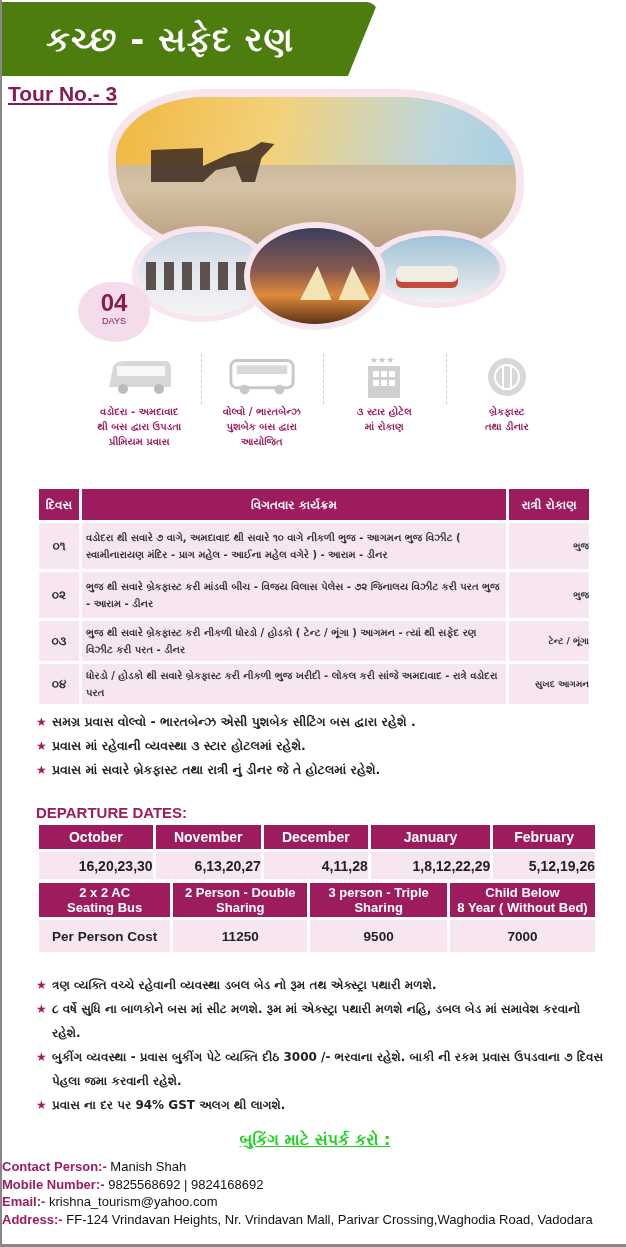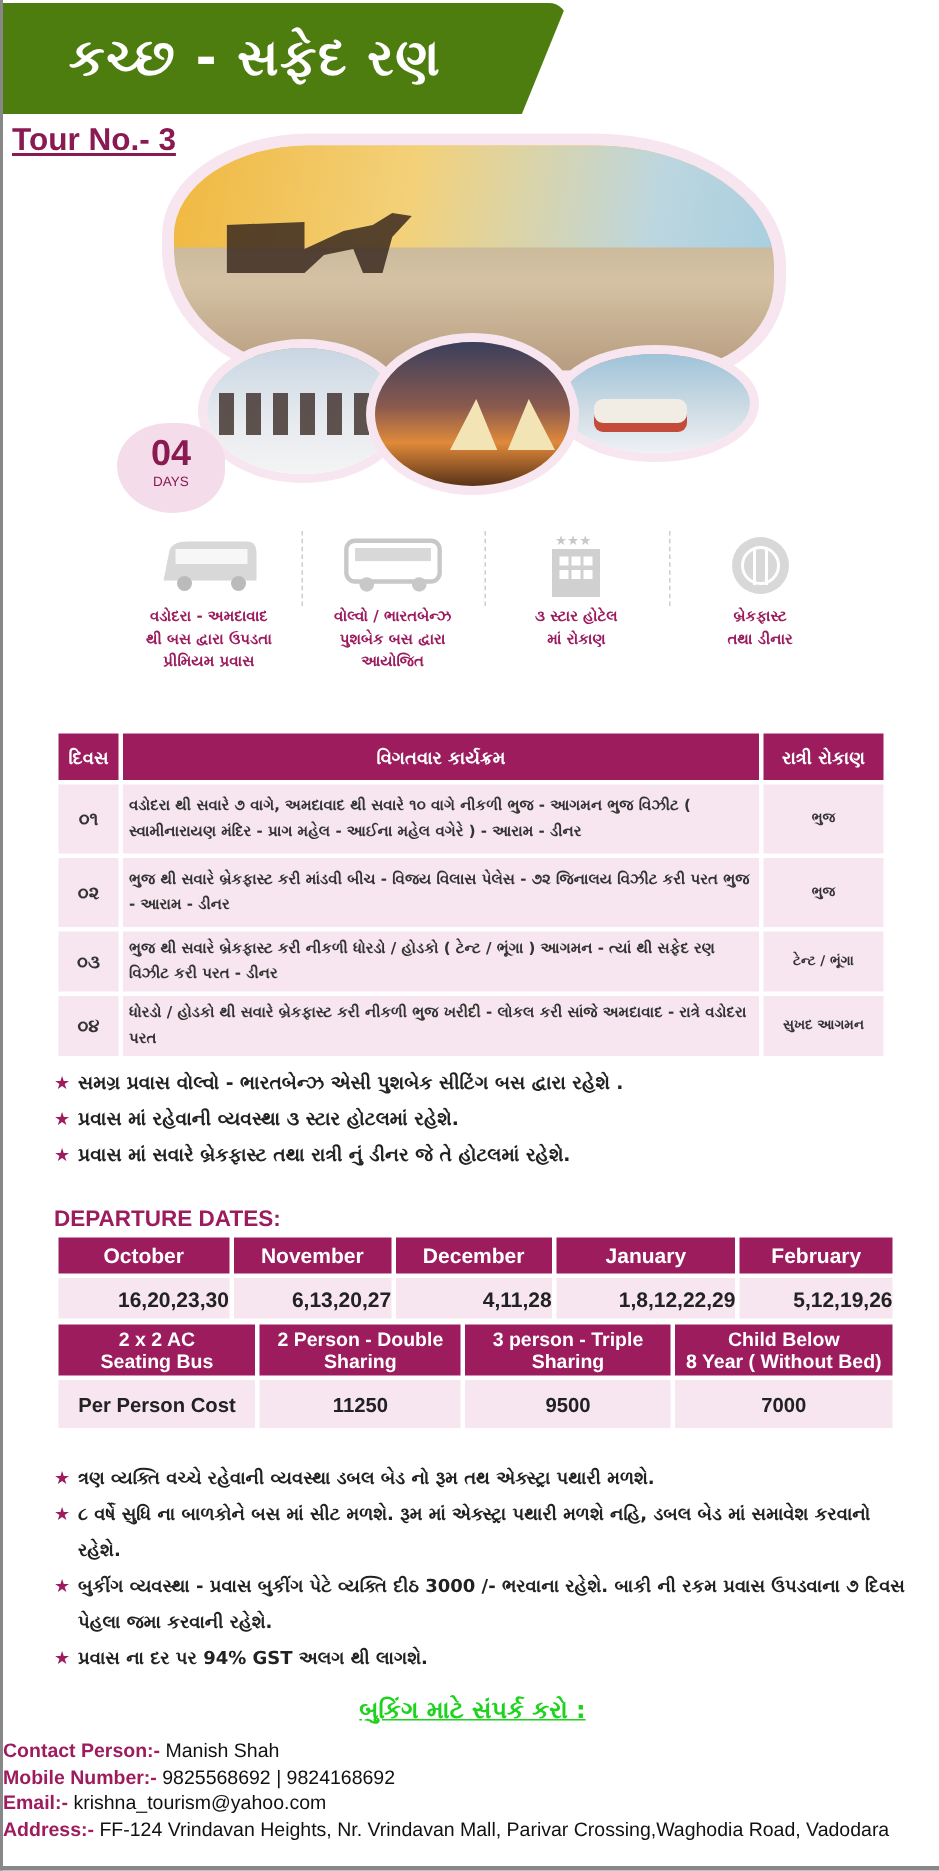--- a/index.html
+++ b/index.html
@@ -30,21 +30,21 @@
   .feature { flex: 1; display: flex; flex-direction: column; align-items: center; position: relative; }
   .feature + .feature::before { content: ""; position: absolute; left: 0; top: 2px; height: 50px; border-left: 1px dashed #ccc; }
   .feature .ico { height: 50px; width: 70px; display: flex; align-items: center; justify-content: center; color: #c8c8c8; }
   .feature .lbl { font-size: 10px; font-weight: bold; color: #9c1c5e; text-align: center; line-height: 15px; margin-top: 2px; white-space: pre-line; }
 
   .itin { left: 34px; top: 486px; width: 556px; border-collapse: separate; border-spacing: 3px; }
   .itin th { background: #9c1c5e; color: #fff; font-size: 12px; font-weight: bold; height: 31px; padding: 0 4px; }
   .itin td { background: #f7e6ef; font-size: 10px; font-weight: bold; color: #333; line-height: 17px; }
   .itin td.day { text-align: center; font-size: 12px; width: 40px; }
   .itin td.desc { padding: 3px 4px; }
-  .itin td.stay { text-align: center; width: 80px; font-size: 9px; }
+  .itin td.stay { text-align: right; width: 80px; font-size: 9px; }
 
   .notes { font-size: 12.5px; font-weight: bold; color: #222; line-height: 24px; }
   .notes li { list-style: none; position: relative; padding-left: 16px; }
   .notes li::before { content: "★"; position: absolute; left: 0; top: 0; color: #9c1c5e; font-size: 12px; }
   .notes1 { left: 34px; top: 710px; width: 560px; }
   .notes2 { left: 34px; top: 973px; width: 570px; font-size: 12px; }
 
   .dep-title { left: 34px; top: 804px; font-family: "Liberation Sans", sans-serif; font-size: 15px; color: #9c1c5e; font-weight: bold; }
   .dates { left: 34px; top: 822px; width: 562px; border-collapse: separate; border-spacing: 3px; font-family: "Liberation Sans", sans-serif; }
   .dates th { background: #9c1c5e; color: #fff; font-size: 14px; height: 24px; font-weight: bold; margin-top: 21px; }

